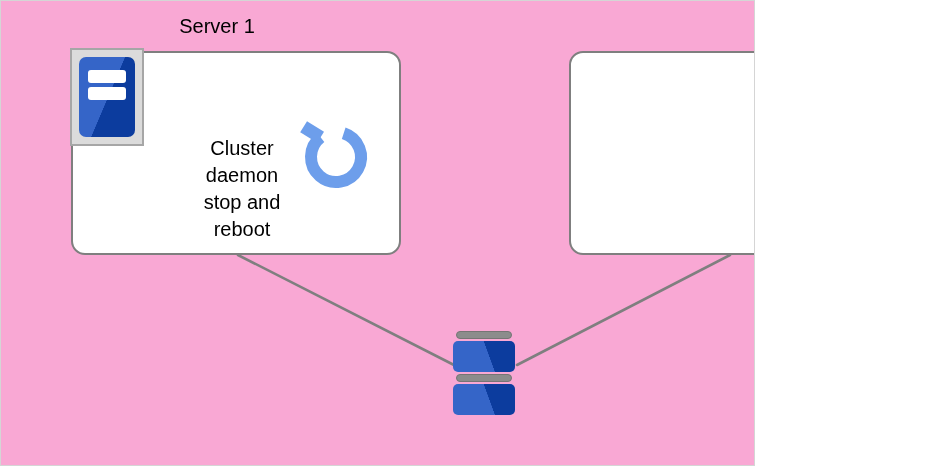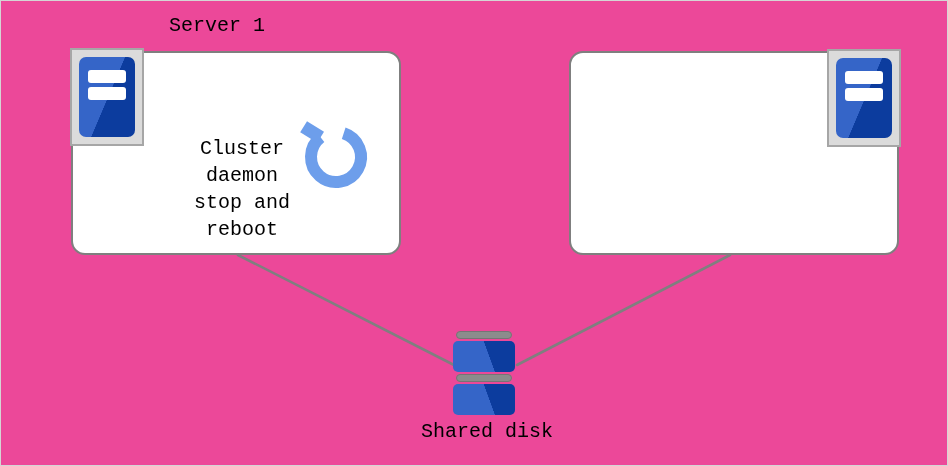--- a/index.html
+++ b/index.html
@@ -9,26 +9,26 @@
     --blue-light:#3565c8;
     --blue-dark:#0c3c9e;
     --arrow-blue:#6d9eeb;
     --bar-gray:#8c8c8c;
     --text:#000000;
     --canvas-border:#d5d5d5;
   }
   html,body{margin:0;padding:0;background:#fff;}
   .canvas{
     position:relative;
-    width:948px;height:466px;
+    width:755px;height:466px;
     box-sizing:border-box;
     border:1px solid var(--canvas-border);
-    background:#ec4899;
+    background:#f9a8d4;
     overflow:hidden;
-    font-family:Liberation Mono, monospace;
+    font-family:Liberation Sans, sans-serif;
     color:var(--text);
   }
   .title{
     position:absolute;
     width:300px;
     text-align:center;
     font-size:20px;
     line-height:24px;
     white-space:nowrap;
   }
@@ -153,15 +153,14 @@
     <polygon points="35,12.8 18,2.2 11.2,13.2 28.2,23.8" style="fill:var(--arrow-blue)"></polygon>
   </svg>
 
   <div class="disk">
     <div class="disk-bar"></div>
     <div class="disk-body"></div>
     <div class="disk-bar"></div>
     <div class="disk-body"></div>
   </div>
 
-  <div class="disk-label">Shared disk</div>
 
 </div>
 
 </body></html>

